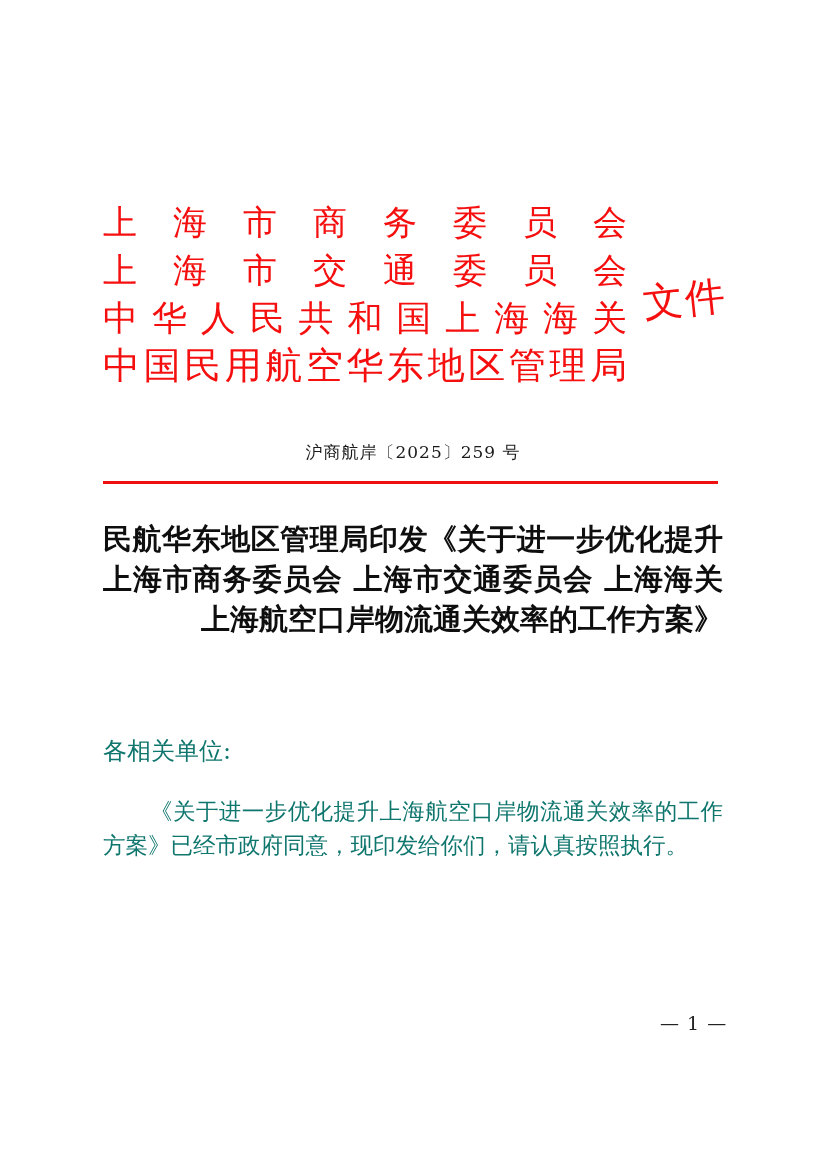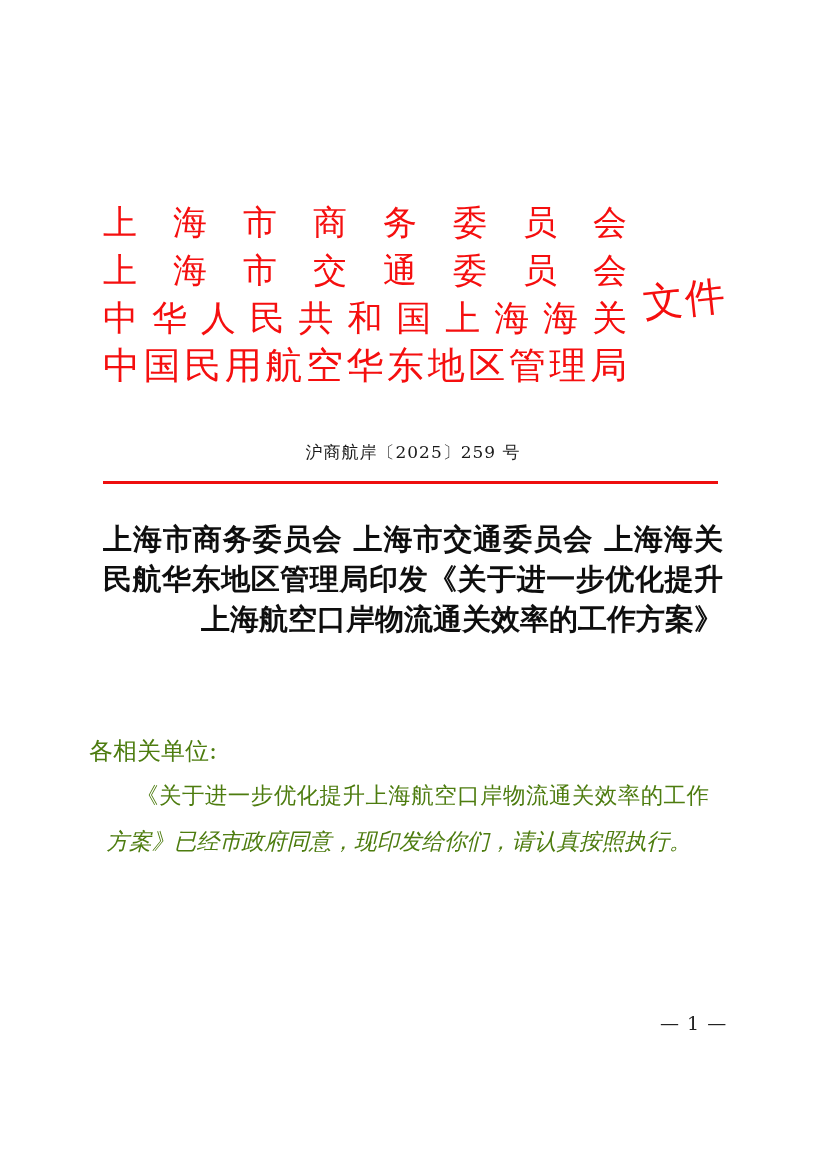--- a/index.html
+++ b/index.html
@@ -44,30 +44,30 @@
   
   .doc-title{
     position:absolute;left:103px;top:519px;width:620px;
     font-size:29px;font-weight:700;line-height:40px;color:#0e0e0e;
   }
   .title-line{white-space:nowrap;}
   .title-just{text-align:justify;text-align-last:justify;white-space:normal;}
   .title-center{text-align:right;}
   
   .doc-body{
-    position:absolute;left:89px;top:736px;width:620px;
-    font-size:22.5px;line-height:30px;color:#4d7c0f;
+    position:absolute;left:103px;top:736px;width:620px;
+    font-size:22.5px;line-height:30px;color:#0f766e;
   }
   .salutation{font-size:24px;line-height:30px;}
   .para-line-1{
-    margin-top:14px;
+    margin-top:30px;
     text-indent:47px;
     text-align:justify;text-align-last:justify;
   }
-  .para-line-2{margin-top:16px;text-align:center;font-style:italic;}
+  .para-line-2{margin-top:4px;text-align:left;}
   
   .page-number{
     position:absolute;left:660px;top:1012px;
     font-size:19px;color:#222;letter-spacing:1px;white-space:nowrap;
   }
 </style>
 </head>
 <body>
 
 <div class="page">
@@ -123,22 +123,22 @@
       </div>
   </div>
 
   <div class="doc-type">文件</div>
 
   <div class="doc-number">沪商航岸〔2025〕259 号</div>
 
   <div class="red-rule"></div>
 
   <div class="doc-title">
+    <div class="title-line title-just">民航华东地区管理局印发《关于进一步优化提升</div>
     <div class="title-line title-just">上海市商务委员会 上海市交通委员会 上海海关</div>
-    <div class="title-line title-just">民航华东地区管理局印发《关于进一步优化提升</div>
     <div class="title-line title-center">上海航空口岸物流通关效率的工作方案》</div>
   </div>
 
   <div class="doc-body">
     <div class="salutation">各相关单位:</div>
     <div class="para-line-1">《关于进一步优化提升上海航空口岸物流通关效率的工作</div>
     <div class="para-line-2">方案》已经市政府同意，现印发给你们，请认真按照执行。</div>
   </div>
 
   <div class="page-number">— 1 —</div>

